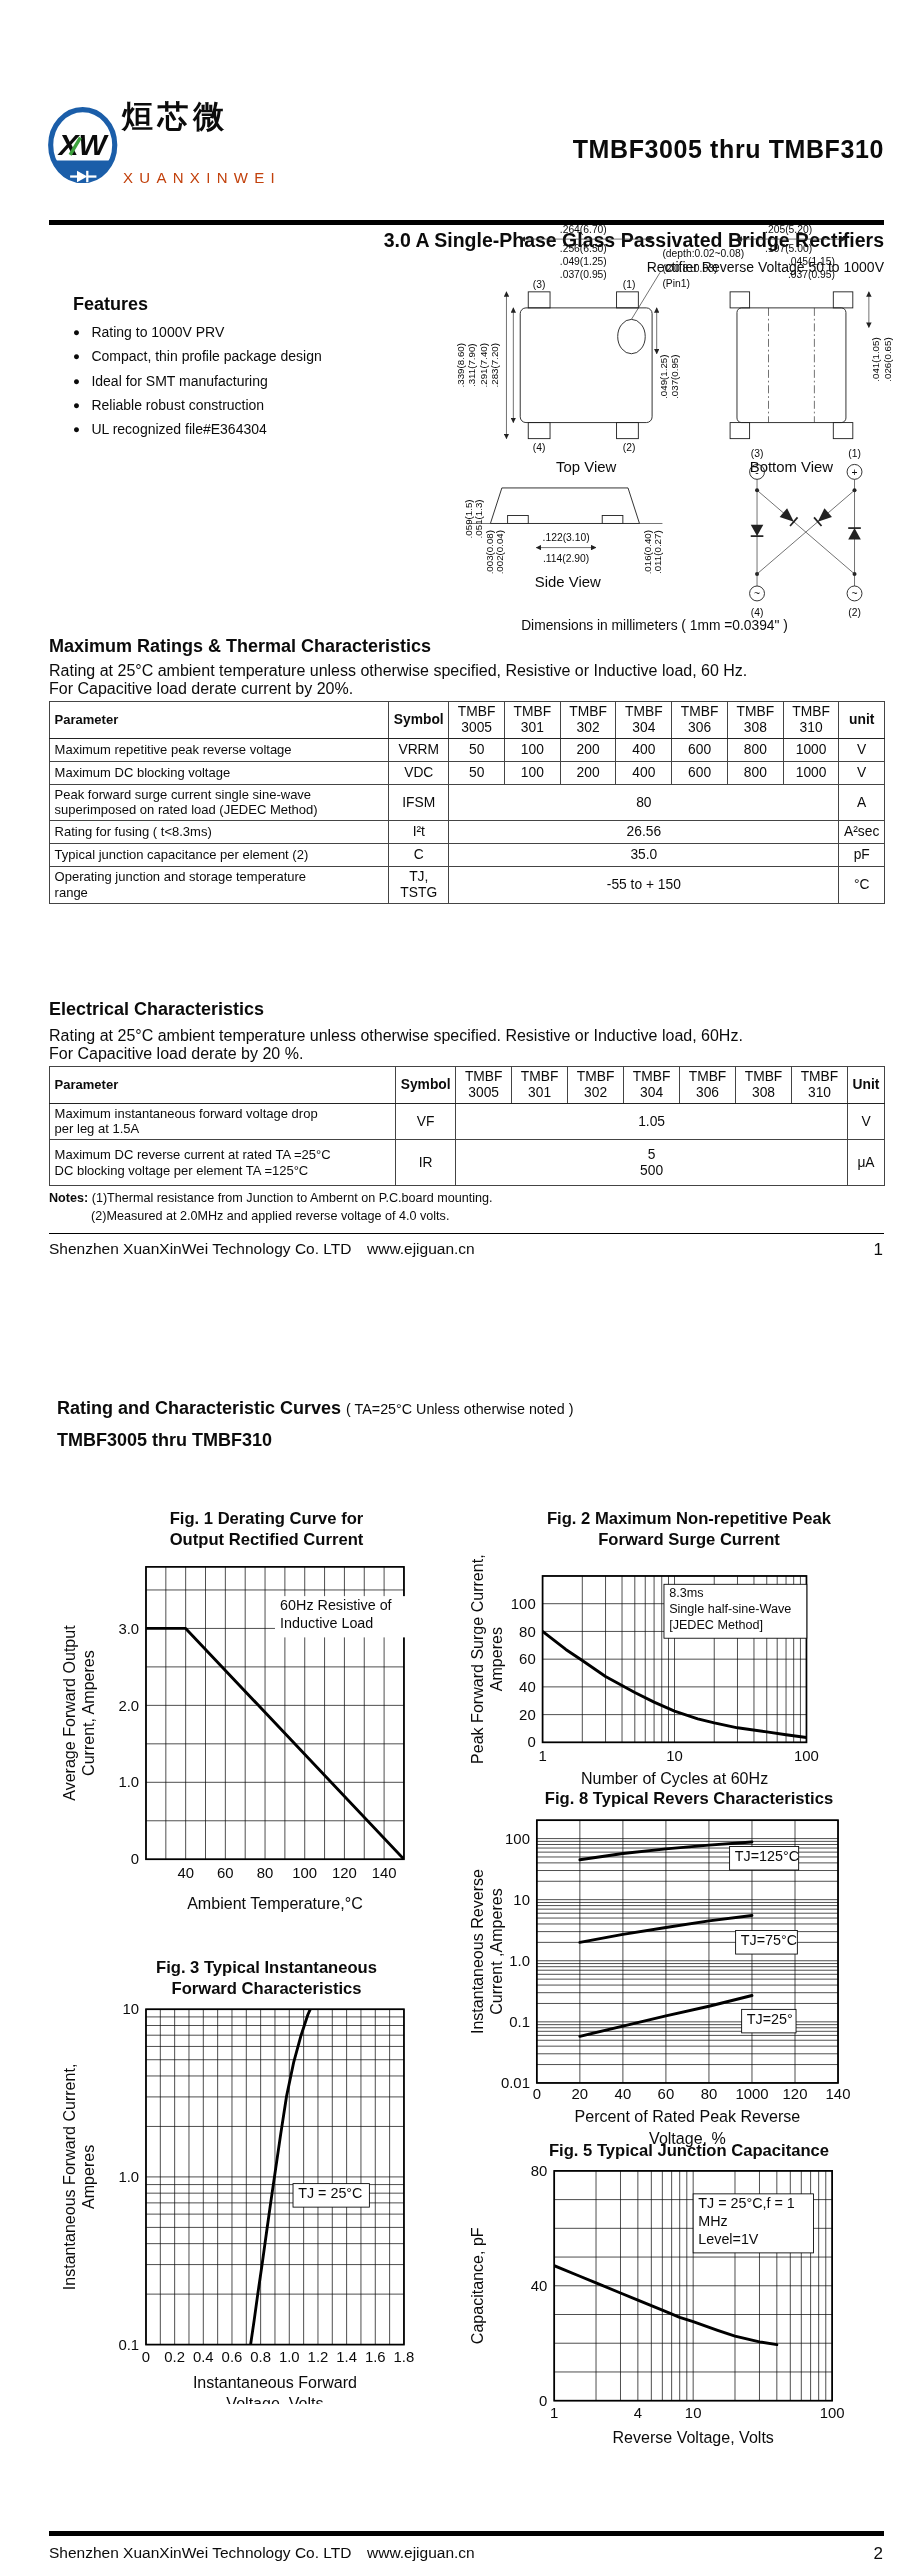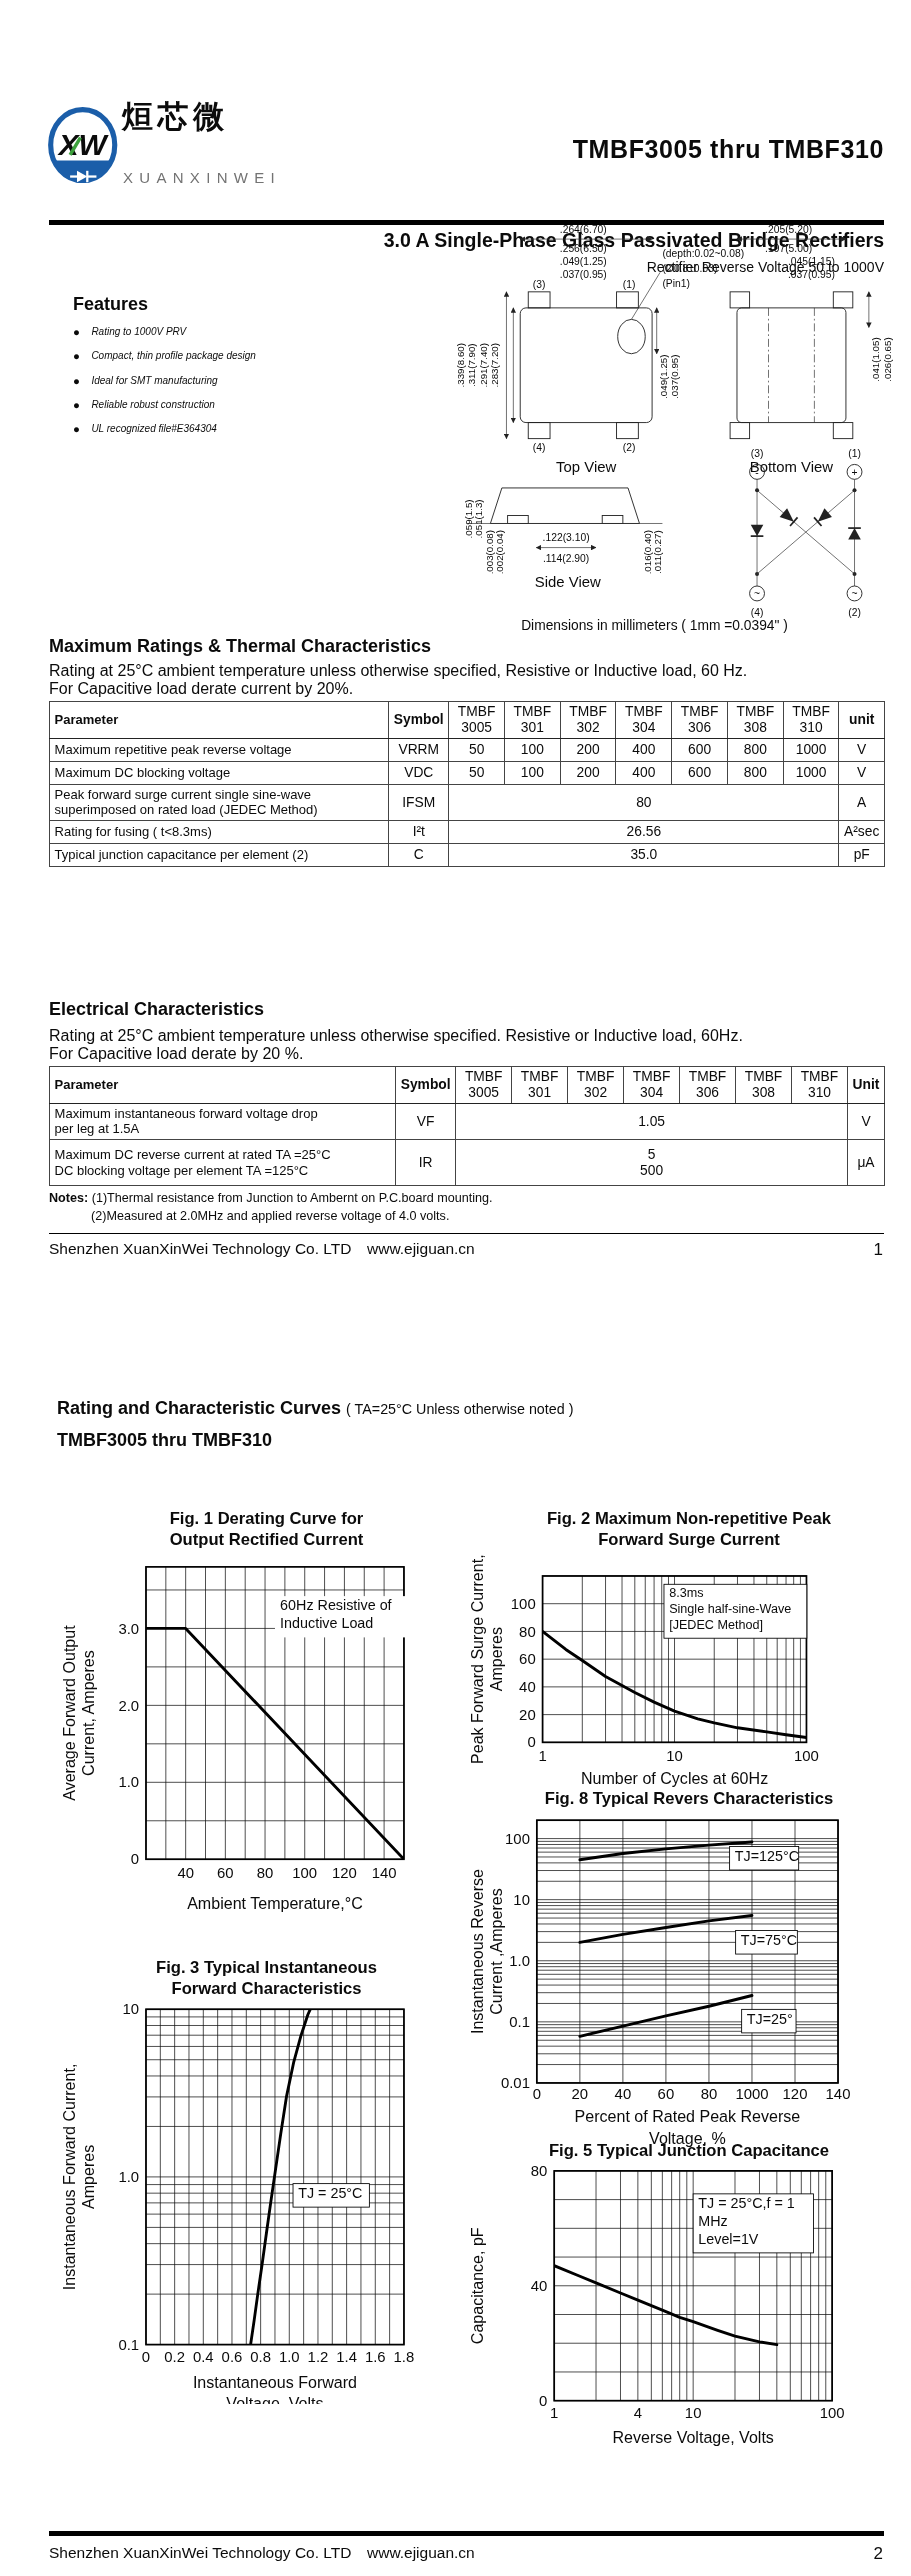--- a/index.html
+++ b/index.html
@@ -1,31 +1,31 @@
 <!DOCTYPE html>
 <html style="font-size:9.2px"><head>
 <meta charset="utf-8">
 <style>
   html,body{margin:0;padding:0;background:#e8e8e8;}
   .page{position:relative;width:912px;height:2576px;background:#ffffff;
         font-family:"Liberation Sans","DejaVu Sans",sans-serif;color:#0b0b0b;overflow:hidden;}
   .abs{position:absolute;}
   
   #logo-cn{left:122px;top:96px;font-size:31px;font-weight:bold;letter-spacing:4.6px;}
-  #logo-en{left:123px;top:169px;font-size:15px;letter-spacing:6.3px;color:#737373;}
+  #logo-en{left:123px;top:169px;font-size:15px;letter-spacing:6.3px;color:#c2410c;}
   #doc-title{right:28px;top:135px;font-size:25px;font-weight:bold;text-align:right;letter-spacing:0.6px;}
   #header-rule{left:49px;top:220px;width:835px;height:4.6px;background:#000;}
   #doc-subtitle{right:28px;top:229px;font-size:19.5px;font-weight:bold;text-align:right;}
   #doc-subtitle2{right:28px;top:259px;font-size:14px;text-align:right;}
   
   #features{left:73px;top:294px;width:373px;}
   #mechanical{left:73px;top:452px;width:390px;}
   .sec-h{font-size:18px;font-weight:bold;margin:0 0 8px 0;}
   ul.blist{list-style:none;margin:0;padding:0;}
-  ul.blist li{position:relative;padding-left:18.4px;font-size:10px;line-height:18px;margin-bottom:6.3px;white-space:pre-line;font-style:italic;}
+  ul.blist li{position:relative;padding-left:18.4px;font-size:14px;line-height:18px;margin-bottom:6.3px;white-space:pre-line;}
   ul.blist li::before{content:"●";position:absolute;left:0;top:0;font-size:11.5px;}
   
   #pkg-diagrams{left:456px;top:224px;}
   #dim-note{left:402px;top:618px;width:505px;text-align:center;font-size:13.8px;}
   svg text{font-family:"Liberation Sans","DejaVu Sans",sans-serif;fill:#0b0b0b;}
   .dline{stroke:#222;stroke-width:1.6;fill:none;}
   .thin{stroke:#333;stroke-width:1.2;fill:none;}
   .dimtxt{font-size:18px;}
   .dimtxt2{font-size:17px;}
   .cap{font-size:26px;}
@@ -297,20 +297,28 @@
             <td class="param">Rating for fusing ( t&lt;8.3ms)</td>
             <td>I²t</td>
             <td colspan="7">26.56</td>
             <td>A²sec</td>
           </tr>
           <tr class="r1">
             <td class="param">Typical junction capacitance per element (2)</td>
             <td>C</td>
             <td colspan="7">35.0</td>
             <td>pF</td>
+          </tr>
+          <tr class="tall">
+            <td class="param">Operating junction and storage temperature
+range</td>
+            <td>TJ,
+TSTG</td>
+            <td colspan="7">-55 to + 150</td>
+            <td>°C</td>
           </tr>
         </tbody>
       </table>
     </div>
 
   <h2 class="abs sec-h" id="ec-head">Electrical Characteristics</h2>
   <div class="abs desc" id="ec-desc1">Rating at 25°C ambient temperature unless otherwise specified. Resistive or Inductive load, 60Hz.</div>
   <div class="abs desc" id="ec-desc2">For Capacitive load derate by 20 %.</div>
   <div class="abs" id="ec-table-wrap">
       <table class="ds-table">

